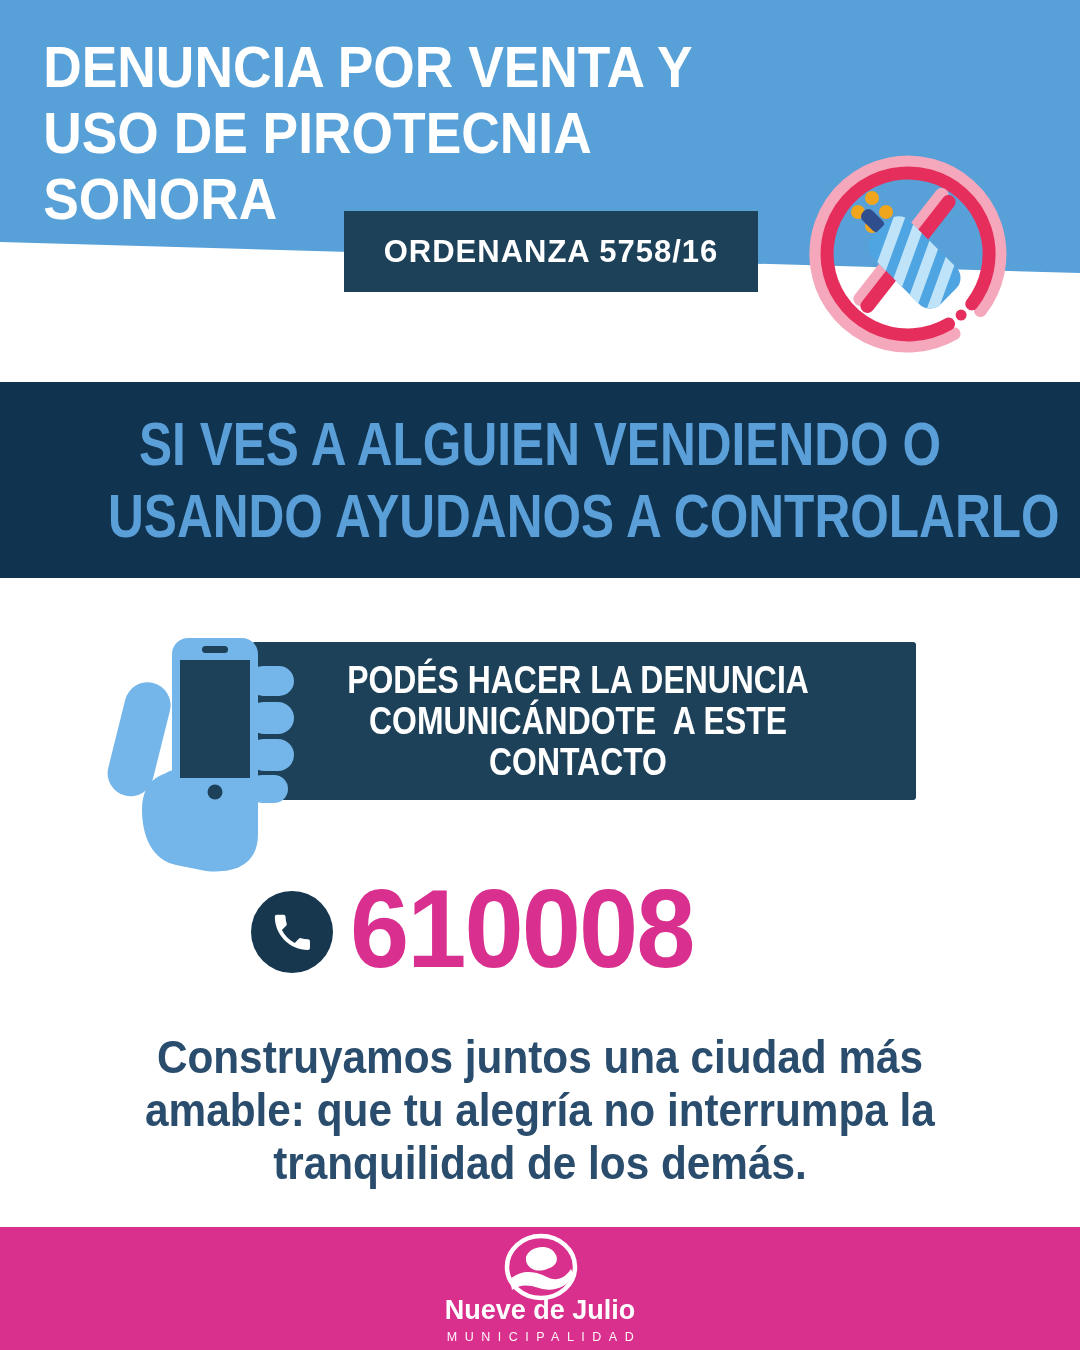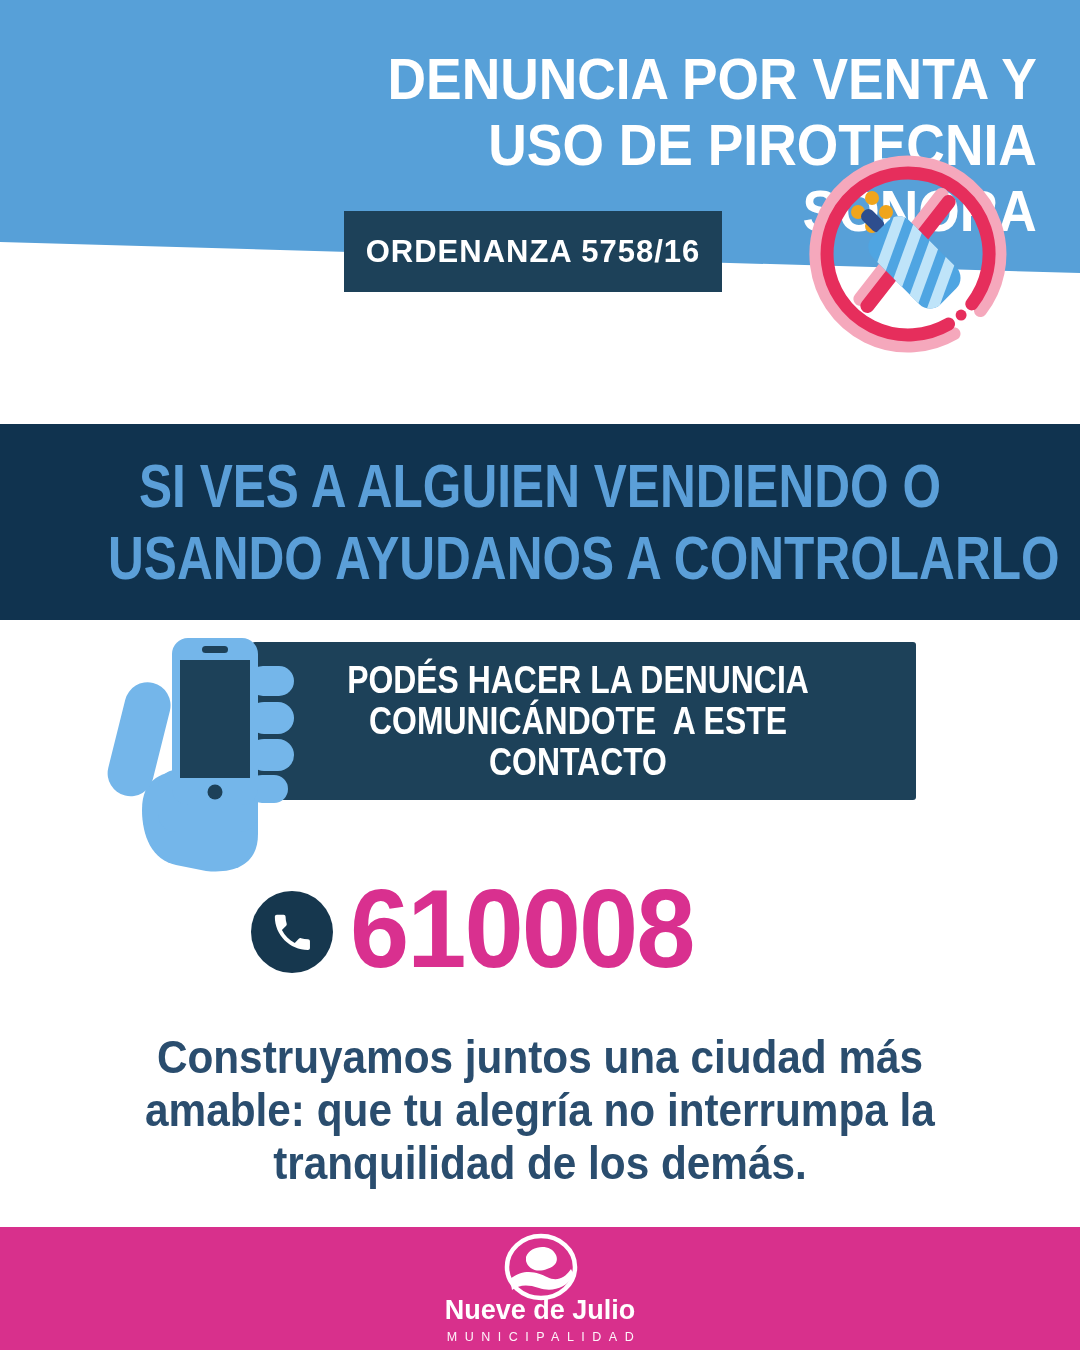--- a/index.html
+++ b/index.html
@@ -11,42 +11,42 @@
     overflow:hidden;
     font-family:"Liberation Sans", sans-serif;
   }
   
   .hero{
     position:absolute;left:0;top:0;width:1080px;height:290px;
     background:var(--sky-blue);
     clip-path:polygon(0 0,1080px 0,1080px 273px,0 242px);
   }
   .hero-title{
-    position:absolute;left:0;top:46px;width:1080px;
-    text-align:right;color:#ffffff;
+    position:absolute;left:0;top:34px;width:1080px;
+    text-align:left;color:#ffffff;
   }
   .hero-title .line{
     font-size:58px;line-height:66px;font-weight:700;
     transform:scaleX(.92);transform-origin:center;
     white-space:nowrap;
   }
   .ordenanza{
-    position:absolute;left:344px;top:211px;width:378px;height:81px;
+    position:absolute;left:344px;top:211px;width:414px;height:81px;
     background:var(--panel-navy);
     display:flex;align-items:center;justify-content:center;
   }
   .ordenanza span{
     color:#fff;font-size:31px;font-weight:700;letter-spacing:1px;white-space:nowrap;
   }
   .no-sign{position:absolute;left:802px;top:148px;width:212px;height:212px;}
   
   .statement{
     position:absolute;left:0;top:382px;width:1080px;height:196px;
     background:var(--band-navy);
-    display:flex;flex-direction:column;justify-content:center;margin-top:42px;
+    display:flex;flex-direction:column;justify-content:center;
   }
   .statement .line{
     color:var(--statement-blue);
     font-size:62px;line-height:72px;font-weight:700;text-align:center;
     transform:scaleX(.8);transform-origin:center;white-space:nowrap;
   }
   
   .contact-box{
     position:absolute;left:252px;top:642px;width:664px;height:158px;
     background:var(--panel-navy);border-radius:3px;

